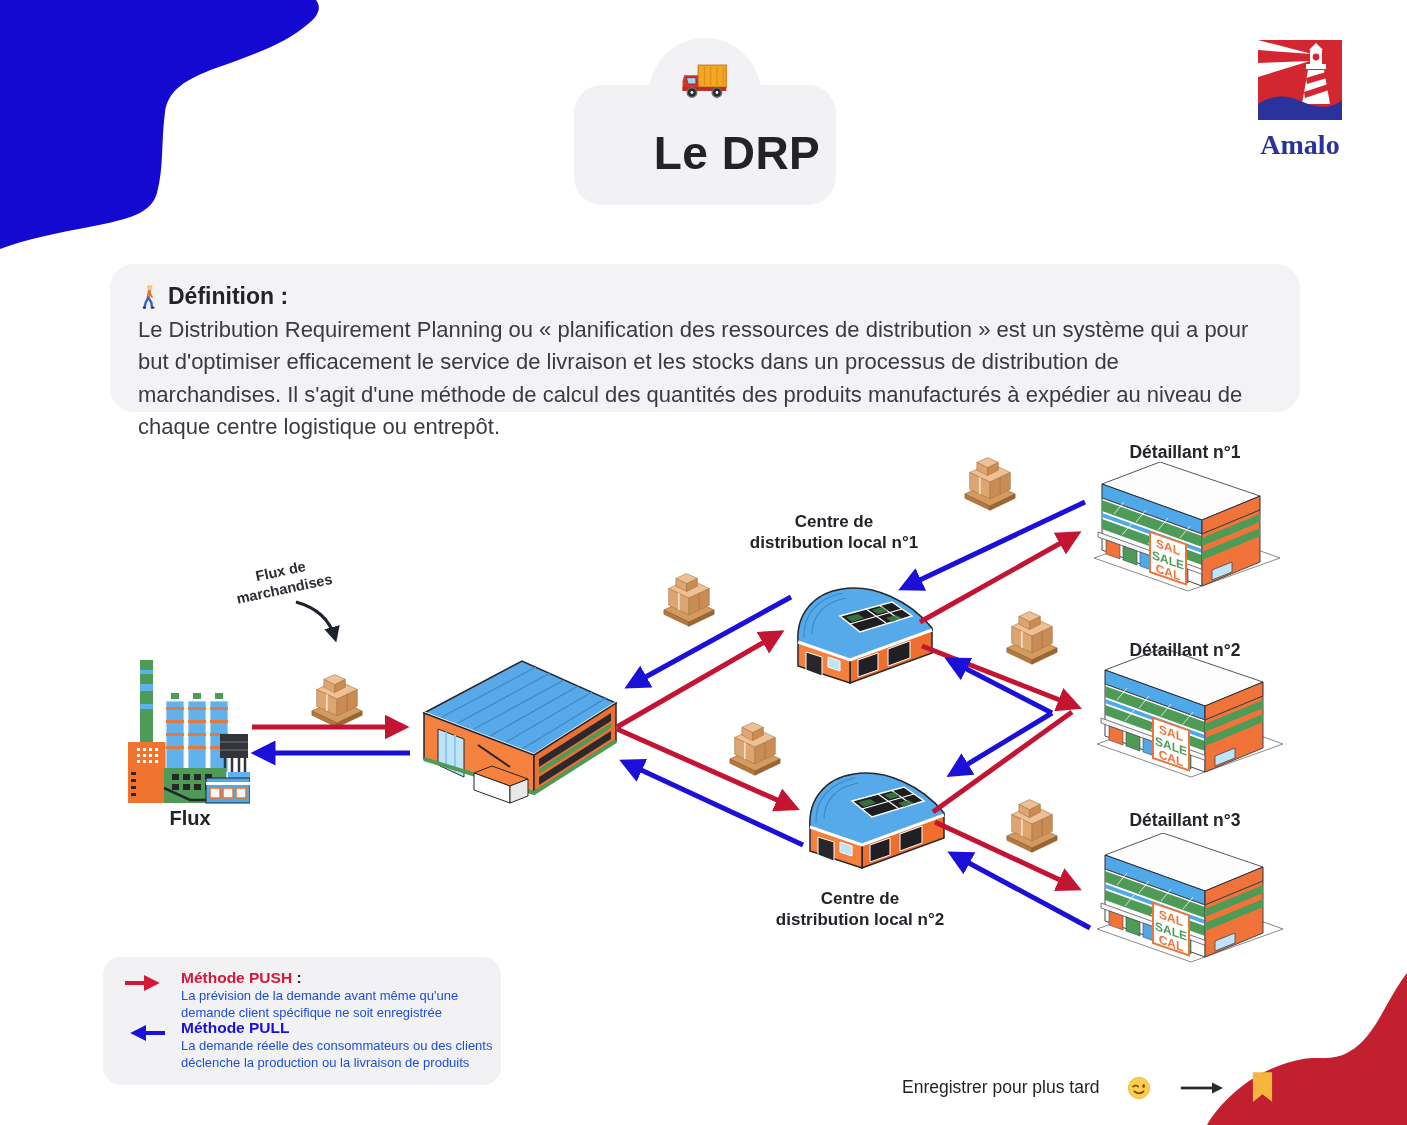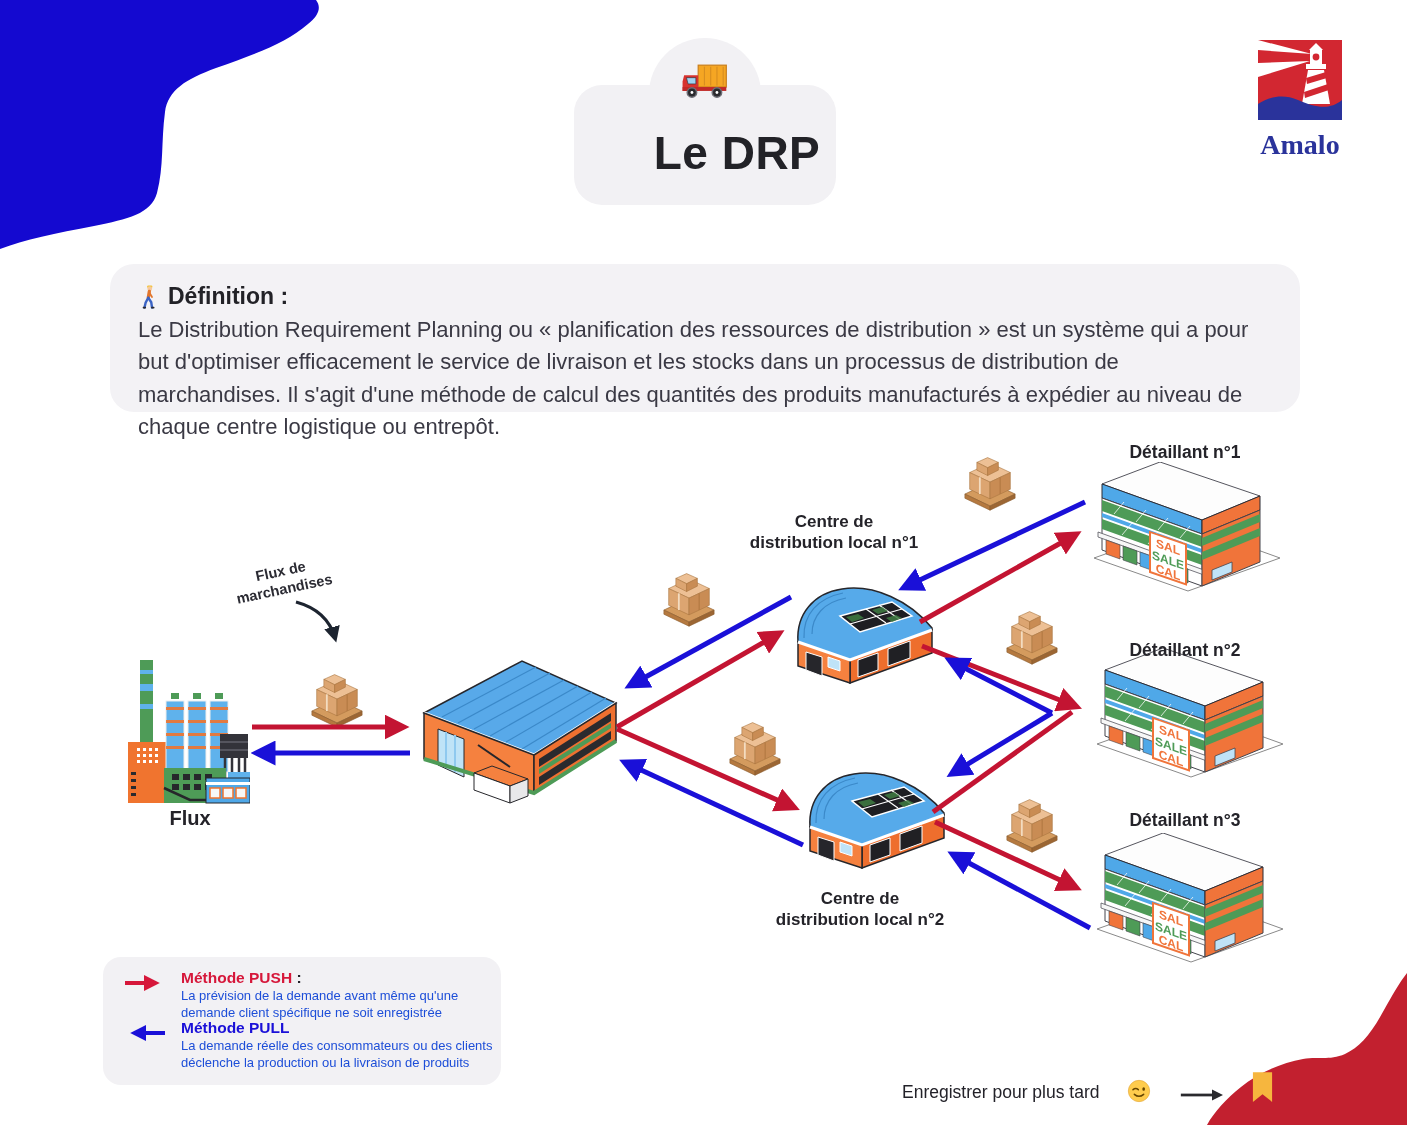--- a/index.html
+++ b/index.html
@@ -37,21 +37,21 @@
   .legend-row{position:absolute;left:18px;display:flex;align-items:flex-start;}
   .legend-arrow{margin-top:6px;}
   .legend-text{margin-left:12px;width:330px;}
   .legend-title{font-size:15.5px;font-weight:800;}
   .legend-title.push{color:#D6173A;}
   .legend-title.pull{color:#1A10D8;}
   .legend-colon{color:#232229;font-weight:800;}
   .legend-desc{font-size:13px;line-height:1.33;color:#1d4ed8;}
 
   
-  .save-row{position:absolute;left:902px;top:1072px;display:flex;align-items:flex-end;gap:28px;}
+  .save-row{position:absolute;left:902px;top:1072px;display:flex;align-items:center;gap:28px;}
   .save-text{font-size:17.5px;color:#232229;}
 </style>
 </head>
 <body>
 
 <div class="canvas">
 
   <svg class="abs" style="left:0;top:0" width="330" height="260">
     <path d="M0,0 L316,0 C322,8 318,16 308,24 C286,43 258,53 216,68 C186,79 168,90 165,112
              C161,142 164,166 157,193 C151,214 128,219 94,226 C56,233 24,240 0,249 Z" fill="#1409D0"></path>

